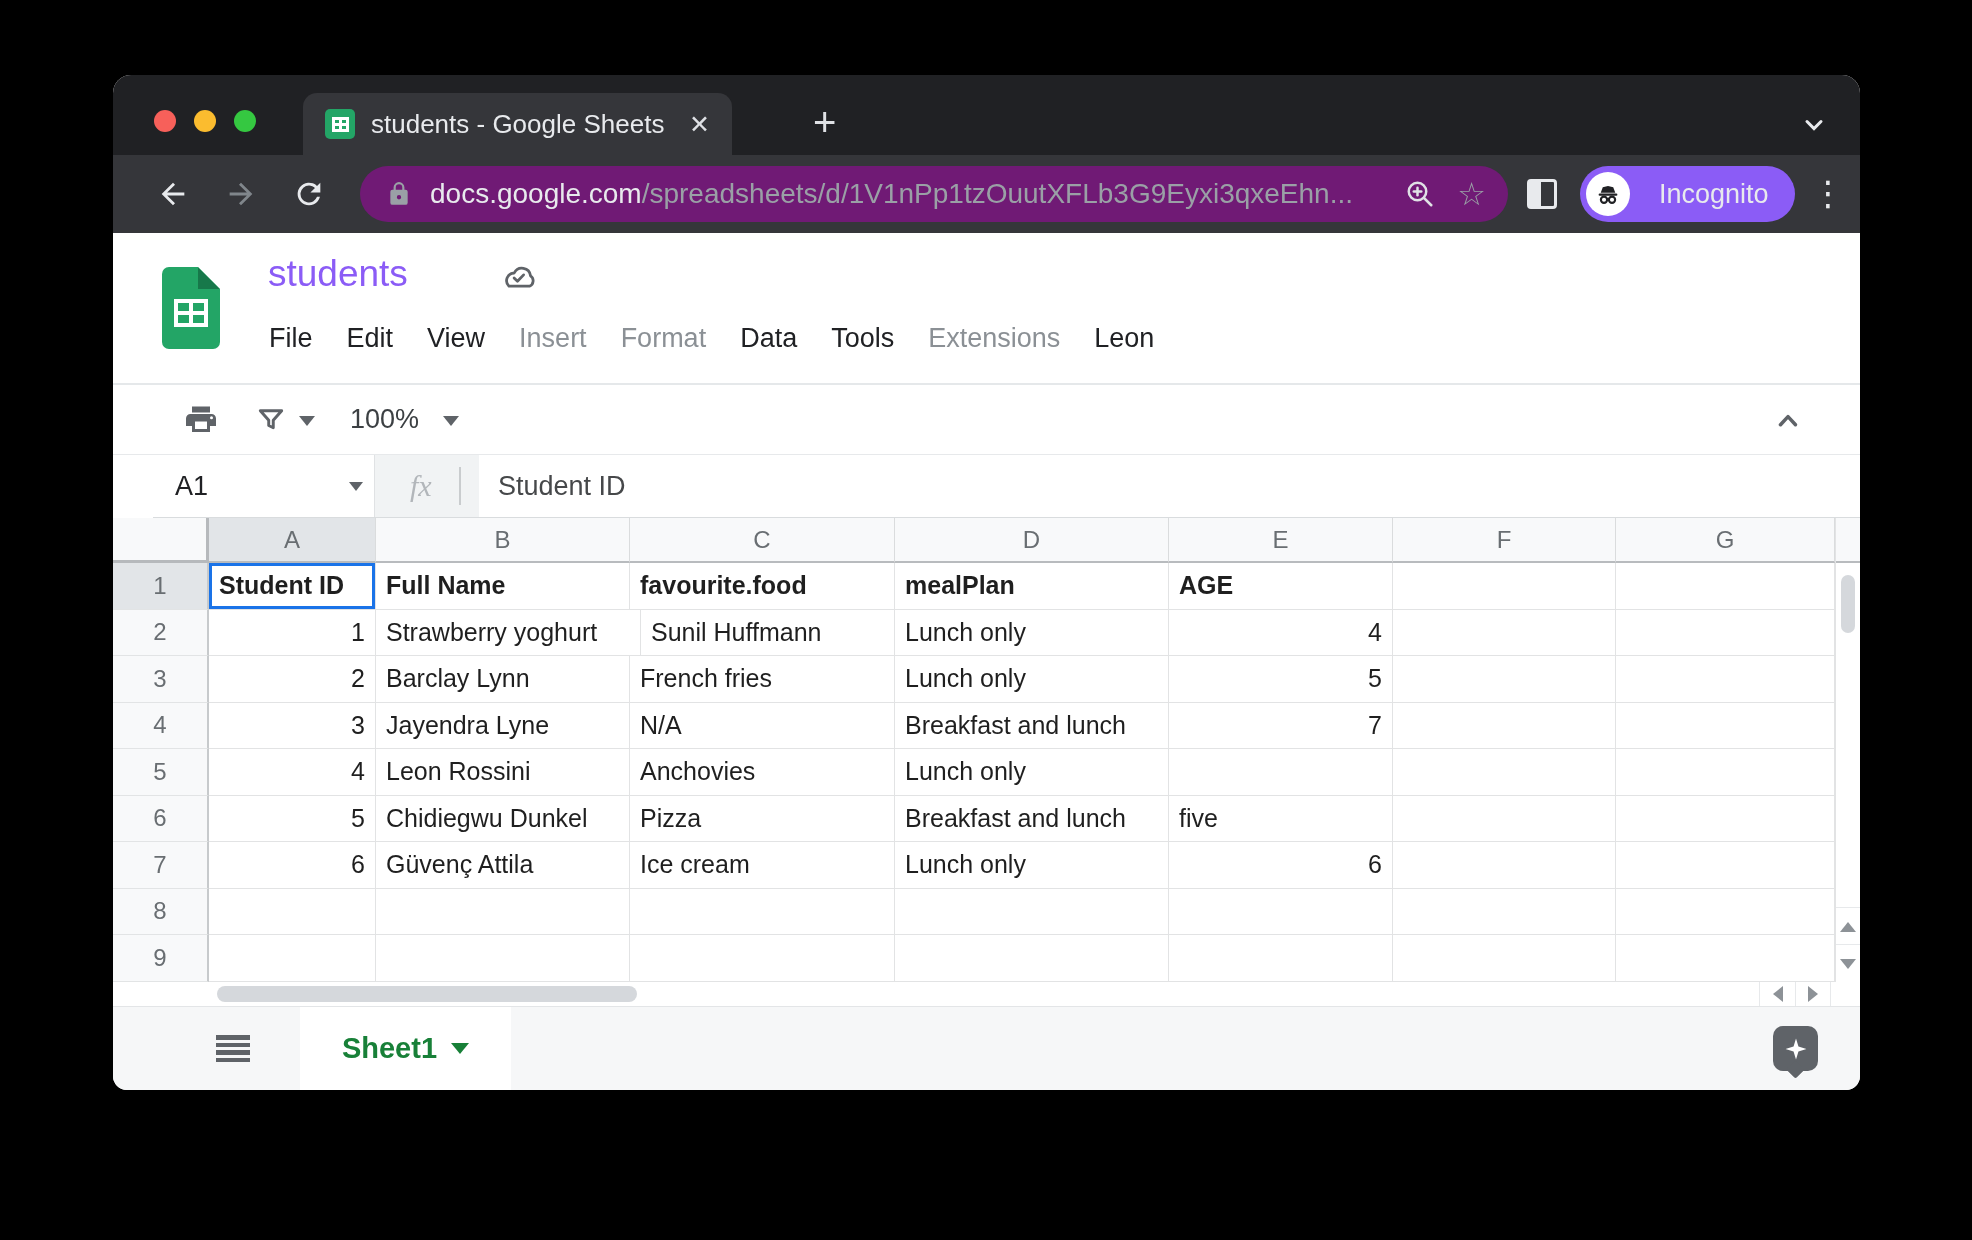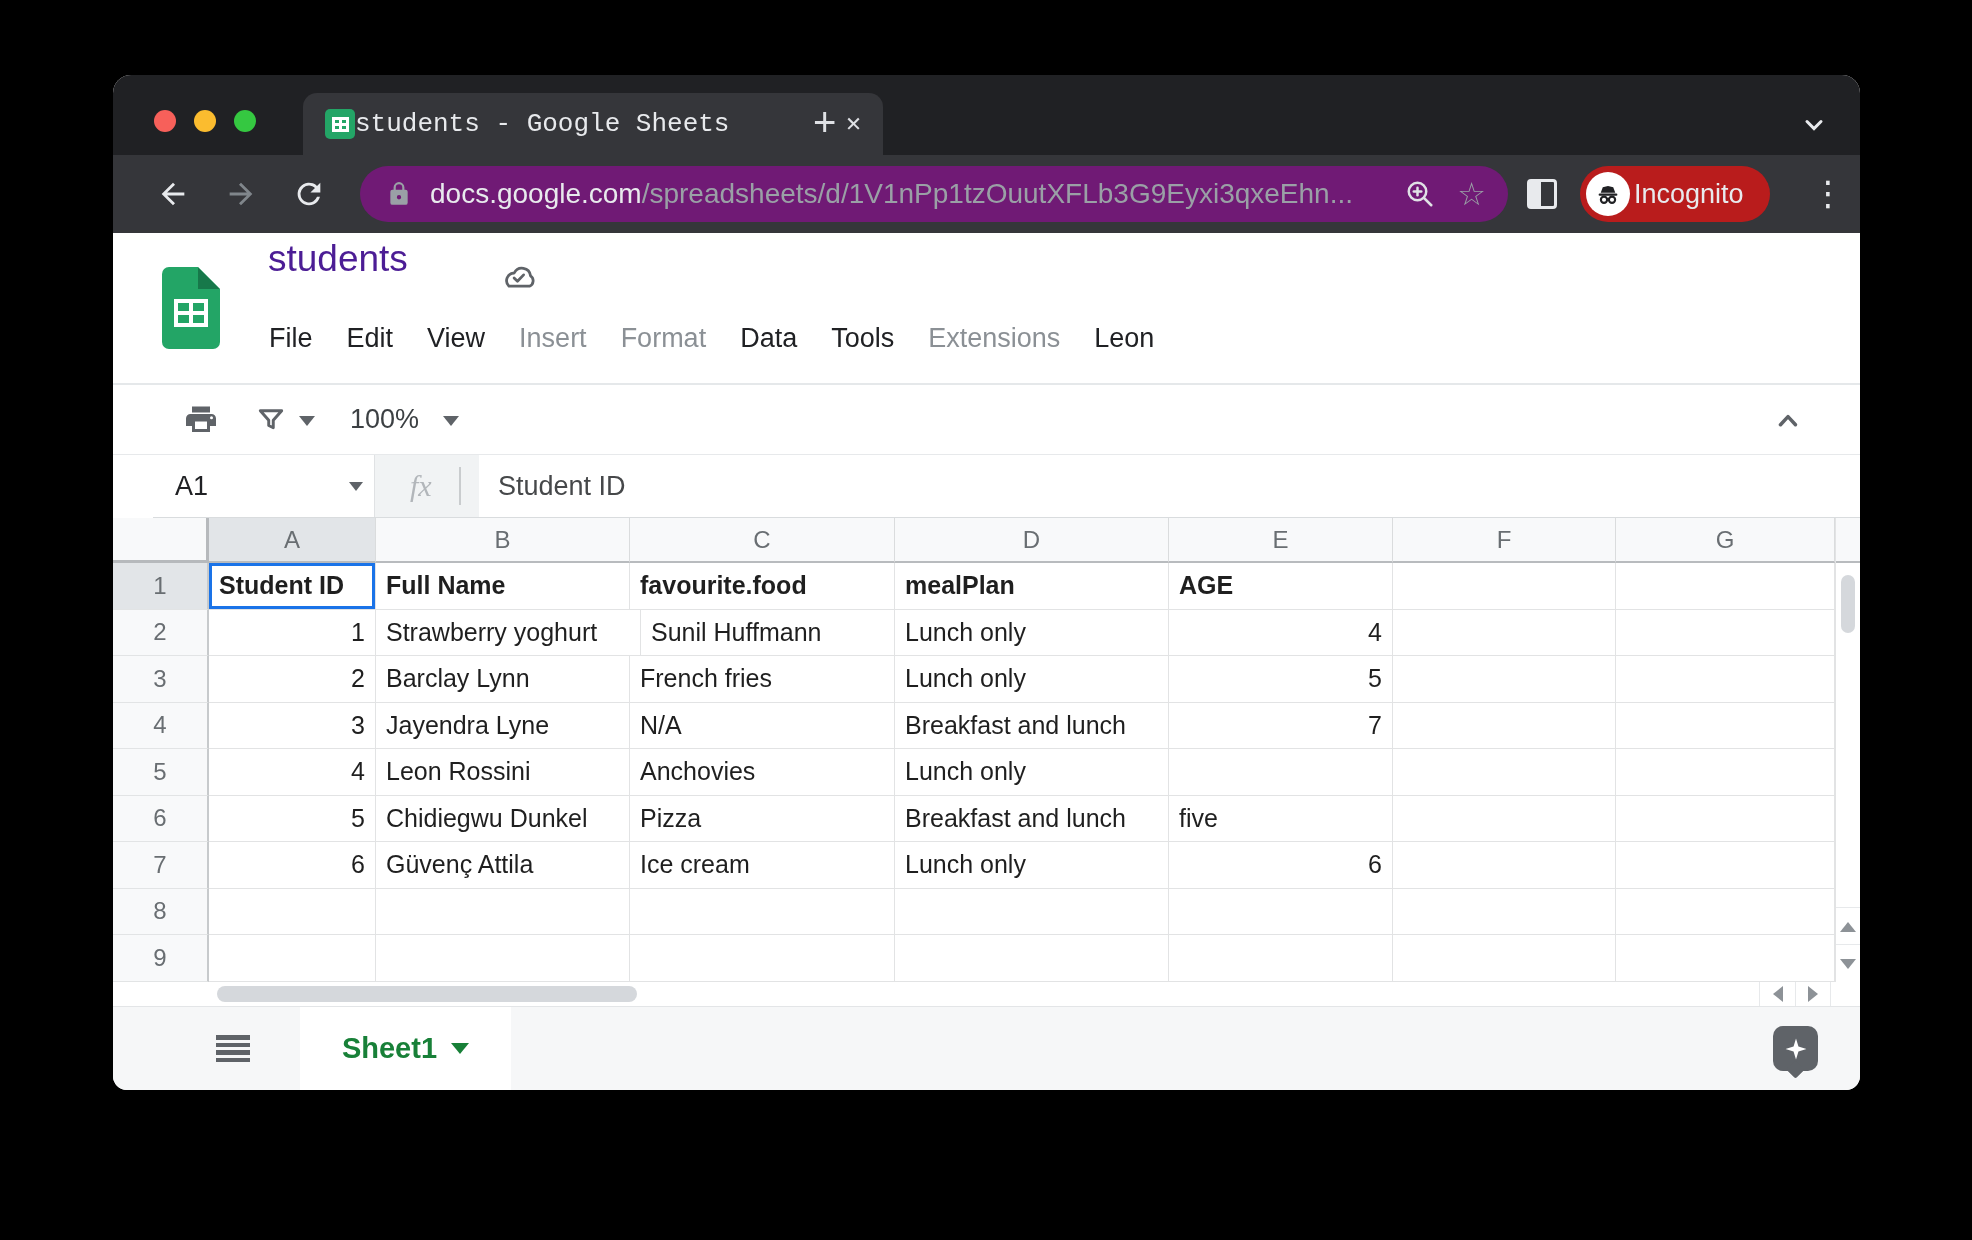--- a/index.html
+++ b/index.html
@@ -7,22 +7,22 @@
          font-family:"Liberation Sans","DejaVu Sans",sans-serif;}
   .window{position:absolute;left:113px;top:75px;width:1747px;height:1015px;
           border-radius:18px 18px 14px 14px;overflow:hidden;background:#fff;}
 
   
   .tabstrip{position:absolute;left:0;top:0;right:0;height:80px;background:#202124;}
   .light{position:absolute;top:35px;width:22px;height:22px;border-radius:50%;}
   .l-red{left:41px;background:#f7605a;}
   .l-yellow{left:81px;background:#fbbc2f;}
   .l-green{left:121px;background:#35c841;}
-  .tab{position:absolute;left:190px;top:18px;width:580px;height:62px;background:#35363a;
-       border-radius:14px 14px 0 0;display:flex;align-items:center;padding:0 22px;box-sizing:border-box;font-family:Liberation Mono, monospace;}
+  .tab{position:absolute;left:190px;top:18px;width:429px;height:62px;background:#35363a;
+       border-radius:14px 14px 0 0;display:flex;align-items:center;padding:0 22px;gap:16px;box-sizing:border-box;}
   .favicon{width:30px;height:30px;background:#23a566;border-radius:5px;display:flex;align-items:center;justify-content:center;flex:none;}
   .pane{box-sizing:border-box;border:3px solid #fff;
         background:linear-gradient(#fff,#fff) center/100% 3px no-repeat,
                    linear-gradient(#fff,#fff) center/3px 100% no-repeat;}
   .favicon .pane{width:17px;height:15px;}
   .tab-title{color:#e8eaed;font-size:26px;flex:1;white-space:nowrap;overflow:hidden;}
   .tab-close{color:#dfe1e5;font-size:25px;line-height:25px;}
   .newtab{position:absolute;left:700px;top:27px;color:#dfe1e5;font-size:40px;line-height:40px;font-weight:300;}
   .tab-chevron{position:absolute;right:32px;top:36px;}
 
@@ -33,36 +33,36 @@
   .urlpill{position:absolute;left:247px;top:11px;width:1148px;height:56px;border-radius:28px;
            background:#701a75;display:flex;align-items:center;box-sizing:border-box;padding:0 22px 0 26px;}
   .url-text{flex:1;font-size:28px;white-space:nowrap;overflow:hidden;margin-left:18px;}
   .url-host{color:#e8eaed;}
   .url-path{color:#9aa0a6;}
   .pill-ico{flex:none;margin-left:22px;}
   .star{color:#9aa0a6;font-size:32px;line-height:32px;}
   .sidepanel{position:absolute;left:1414px;top:24px;width:30px;height:30px;box-sizing:border-box;
              border:3px solid #e8eaed;border-radius:4px;}
   .sidepanel::before{content:'';position:absolute;left:0;top:0;bottom:0;width:11px;background:#e8eaed;}
-  .incognito{position:absolute;left:1467px;top:11px;height:56px;border-radius:28px;background:#b91c1c;
-             display:flex;align-items:center;gap:4px;padding:0 26px 0 6px;color:#e8eaed;font-size:27px;}
+  .incognito{position:absolute;left:1467px;top:11px;height:56px;border-radius:28px;background:#8b5cf6;
+             display:flex;align-items:center;gap:29px;padding:0 26px 0 6px;color:#e8eaed;font-size:27px;}
   .spy{width:44px;height:44px;border-radius:50%;background:#fff;display:flex;align-items:center;justify-content:center;}
   .menu3{position:absolute;left:1698px;top:21px;color:#e8eaed;font-size:34px;line-height:34px;}
 
   
   .sheets-header{position:absolute;left:0;top:158px;right:0;height:152px;background:#fff;
                  border-bottom:2px solid #e5e8ea;box-sizing:border-box;}
   .logo{position:absolute;left:49px;top:34px;width:58px;height:82px;background:#23a566;border-radius:7px;
         clip-path:polygon(0 0,calc(100% - 22px) 0,100% 22px,100% 100%,0 100%);}
   .logo .fold{position:absolute;top:0;right:0;width:22px;height:22px;background:#17784a;
               clip-path:polygon(0 0,100% 100%,0 100%);}
   .logo .pane{position:absolute;left:12px;top:32px;width:34px;height:28px;border-width:4px;
         background:linear-gradient(#fff,#fff) center/100% 4px no-repeat,
                    linear-gradient(#fff,#fff) center/4px 100% no-repeat;}
-  .sheets-title{position:absolute;left:155px;top:5px;font-size:37px;color:#4c1d95;}
+  .sheets-title{position:absolute;left:155px;top:20px;font-size:37px;color:#8b5cf6;}
   .cloud{position:absolute;left:386px;top:28px;}
   .menu-bar{position:absolute;left:139px;top:90px;display:flex;font-size:27px;color:#202124;}
   .menu-item{padding:0 17px;cursor:default;}
   .menu-item.muted{color:#8b9095;}
 
   
   .sheets-toolbar{position:absolute;left:0;top:310px;right:0;height:70px;background:#fff;
                   border-bottom:1px solid #e7e9eb;box-sizing:border-box;}
   .st-ico{position:absolute;top:17px;}
   .t-print{left:70px;}.t-funnel{left:142px;top:19px;}

